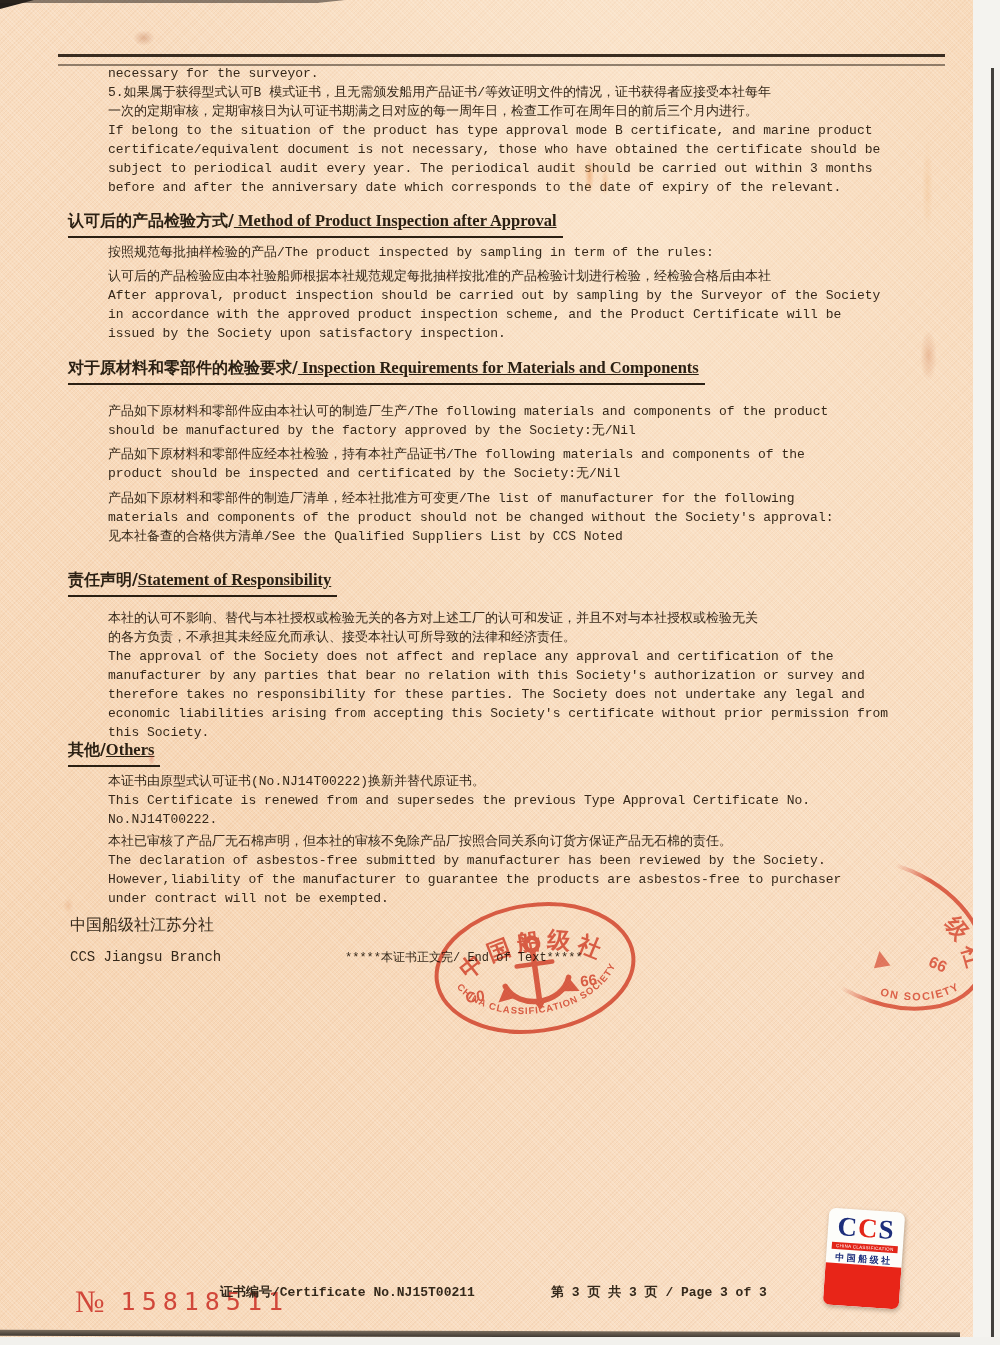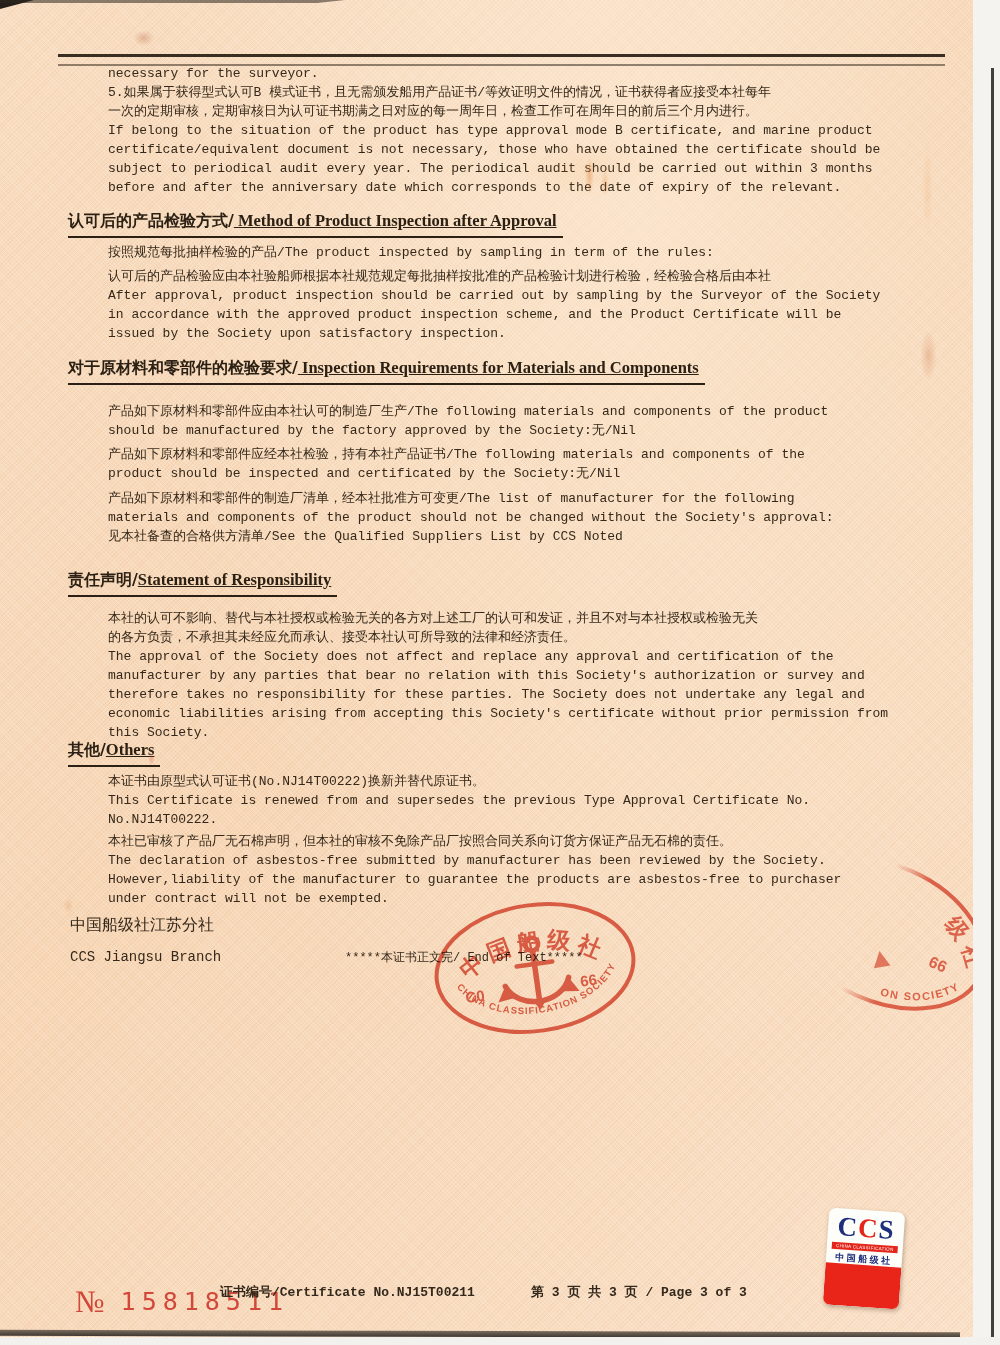--- a/index.html
+++ b/index.html
@@ -209,21 +209,21 @@
       <div class="ccs-letters"><span class="ccs-c1">C</span><span class="ccs-c2">C</span><span class="ccs-s">S</span></div>
       <div class="ccs-band">CHINA CLASSIFICATION SOCIETY</div>
       <div class="ccs-zh">中国船级社</div>
       <div class="ccs-red"></div>
     </div>
 
     <div class="serial">
       <span class="no-sign">№</span><span class="serial-digits">15818511</span>
     </div>
     <div class="footer-text" style="left:220px">证书编号/Certificate No.NJ15T00211</div>
-    <div class="footer-text" style="left:531px">第 3 页 共 3 页 / Page 3 of 3</div>
+    <div class="footer-text" style="left:551px">第 3 页 共 3 页 / Page 3 of 3</div>
 
     <div class="stain" style="left:133px;top:30px;width:22px;height:16px;background:radial-gradient(rgba(170,85,45,.30),rgba(170,85,45,0) 70%)"></div>
     <div class="stain" style="left:520px;top:138px;width:130px;height:62px;background:radial-gradient(rgba(240,170,90,.12),rgba(240,170,90,0) 70%)"></div>
     <div class="stain" style="left:585px;top:158px;width:9px;height:36px;background:radial-gradient(rgba(222,118,42,.38),rgba(222,118,42,0) 72%)"></div>
     <div class="stain" style="left:601px;top:170px;width:8px;height:26px;background:radial-gradient(rgba(222,118,42,.28),rgba(222,118,42,0) 72%)"></div>
     <div class="stain" style="left:922px;top:140px;width:11px;height:95px;background:radial-gradient(rgba(230,150,70,.16),rgba(230,150,70,0) 70%)"></div>
     <div class="stain" style="left:920px;top:330px;width:17px;height:52px;background:radial-gradient(rgba(195,95,45,.26),rgba(195,95,45,0) 70%)"></div>
     <div class="stain" style="left:148px;top:752px;width:7px;height:13px;background:radial-gradient(rgba(205,70,45,.32),rgba(205,70,45,0) 70%)"></div>
     <div class="stain" style="left:63px;top:898px;width:11px;height:15px;background:radial-gradient(rgba(210,120,60,.22),rgba(210,120,60,0) 70%)"></div>
   </div>

